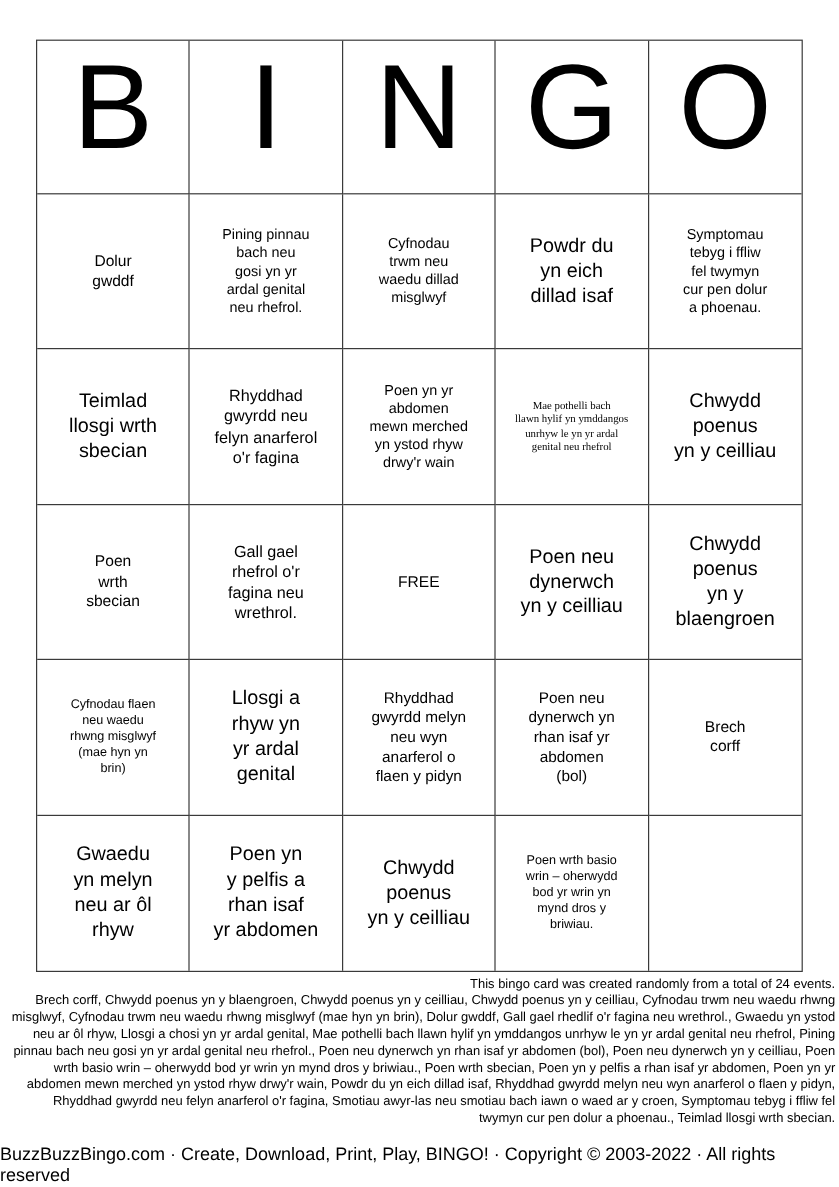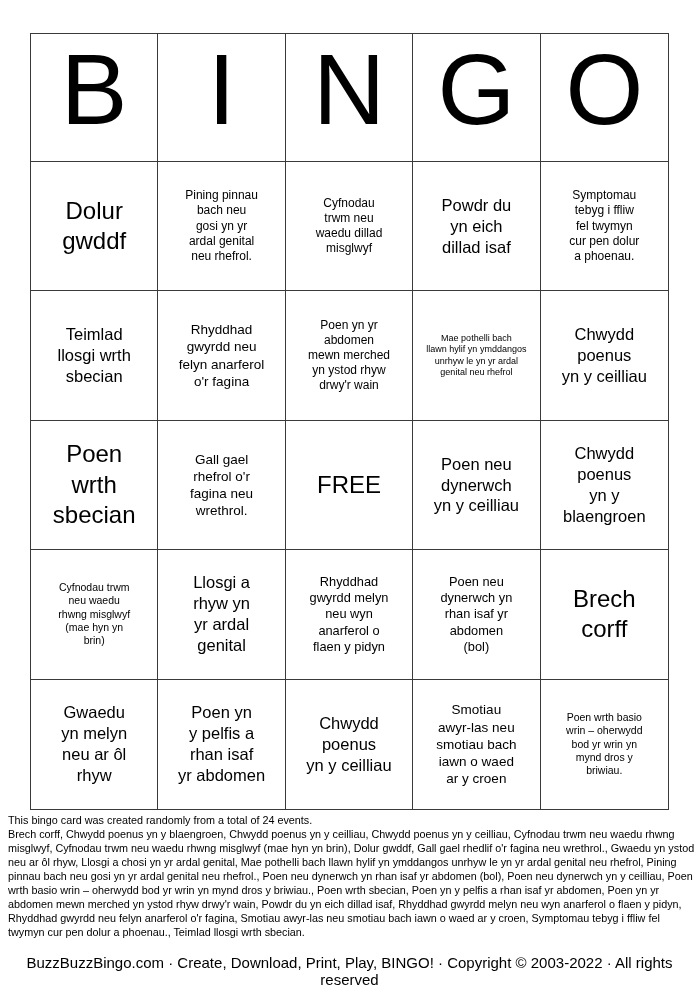--- a/index.html
+++ b/index.html
@@ -46,42 +46,42 @@
     font-weight: 400;
     letter-spacing: 0px;
     padding-bottom: 18px;
     line-height: 1;
   }
   .cell {
     white-space: pre-line;
     padding: 4px 6px;
     line-height: 1.27;
   }
-  .sz-xl  { font-size: 24px; }
+  .sz-xl  { font-size: 13px; }
   .sz-lg  { font-size: 16.5px; }
   .sz-md  { font-size: 13.5px; }
   .sz-md2 { font-size: 12.8px; }
   .sz-sm  { font-size: 12px;   }
   .sz-xs2 { font-size: 10.5px; }
-  .sz-xs  { font-size: 9px;    }
+  .sz-xs  { font-size: 9px; font-family: Liberation Serif, serif;    }
   .footer-block {
     position: absolute;
     left: 8px;
     top: 813px;
     width: 688px;
     font-size: 10.8px;
     line-height: 1.3;
-    text-align: left;
+    text-align: right;
   }
   .credit-line {
     position: absolute;
     left: 0;
     top: 954px;
     width: 100%;
-    text-align: center;
+    text-align: left;
     font-size: 15px;
   }
 </style>
 </head>
 <body>
 
 <div class="page">
 
   <div class="bingo-table">
 
@@ -140,21 +140,21 @@
 wrethrol.</div>
     <div class="cell sz-xl">FREE</div>
     <div class="cell sz-lg">Poen neu
 dynerwch
 yn y ceilliau</div>
     <div class="cell sz-lg">Chwydd
 poenus
 yn y
 blaengroen</div>
 
-    <div class="cell sz-xs2">Cyfnodau trwm
+    <div class="cell sz-xs2">Cyfnodau flaen
 neu waedu
 rhwng misglwyf
 (mae hyn yn
 brin)</div>
     <div class="cell sz-lg">Llosgi a
 rhyw yn
 yr ardal
 genital</div>
     <div class="cell sz-md2">Rhyddhad
 gwyrdd  melyn
@@ -173,25 +173,20 @@
 yn melyn
 neu ar ôl
 rhyw</div>
     <div class="cell sz-lg">Poen yn
 y pelfis a
 rhan isaf
 yr abdomen</div>
     <div class="cell sz-lg">Chwydd
 poenus
 yn y ceilliau</div>
-    <div class="cell sz-md">Smotiau
-awyr-las neu
-smotiau bach
-iawn o waed
-ar y croen</div>
     <div class="cell sz-xs2">Poen wrth basio
 wrin – oherwydd
 bod yr wrin yn
 mynd dros y
 briwiau.</div>
   </div>
 
   <div class="footer-block">
     <span>This bingo card was created randomly from a total of 24 events.</span><br>
     <span>Brech corff, Chwydd poenus yn y blaengroen, Chwydd poenus yn y ceilliau, Chwydd poenus yn y ceilliau, Cyfnodau trwm neu waedu rhwng misglwyf, Cyfnodau trwm neu waedu rhwng misglwyf (mae hyn yn brin), Dolur gwddf, Gall gael rhedlif o'r fagina neu wrethrol., Gwaedu yn ystod neu ar ôl rhyw, Llosgi a chosi yn yr ardal genital, Mae pothelli bach llawn hylif yn ymddangos unrhyw le yn yr ardal genital neu rhefrol, Pining  pinnau bach neu gosi yn yr ardal genital neu rhefrol., Poen neu dynerwch yn rhan isaf yr abdomen (bol), Poen neu dynerwch yn y ceilliau, Poen wrth basio wrin – oherwydd bod yr wrin yn mynd dros y briwiau., Poen wrth sbecian, Poen yn y pelfis a rhan isaf yr abdomen, Poen yn yr abdomen mewn merched yn ystod rhyw drwy'r wain, Powdr du yn eich dillad isaf, Rhyddhad gwyrdd  melyn neu wyn anarferol o flaen y pidyn, Rhyddhad gwyrdd neu felyn anarferol o'r fagina, Smotiau awyr-las neu smotiau bach iawn o waed ar y croen, Symptomau tebyg i ffliw fel twymyn  cur pen  dolur a phoenau., Teimlad llosgi wrth sbecian.</span>

